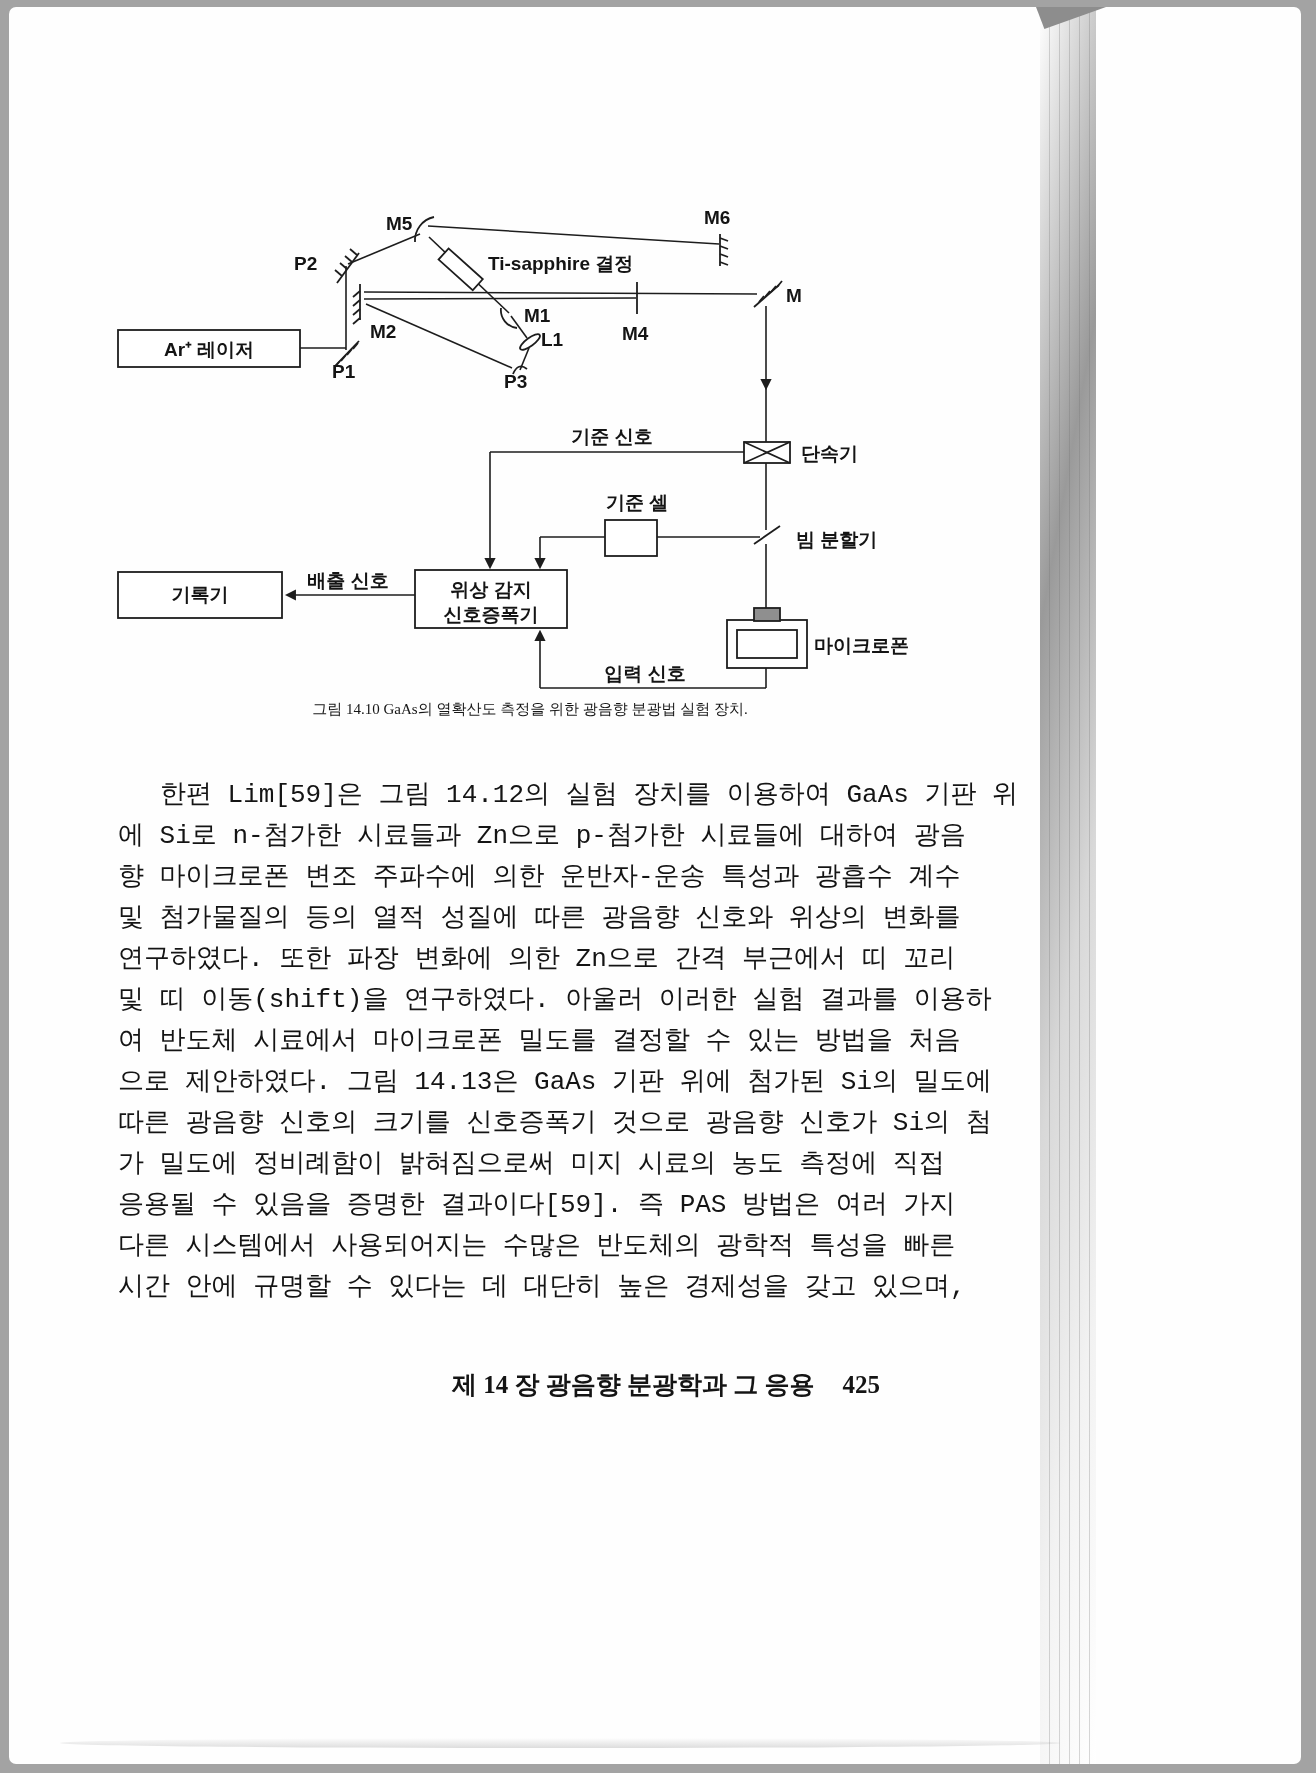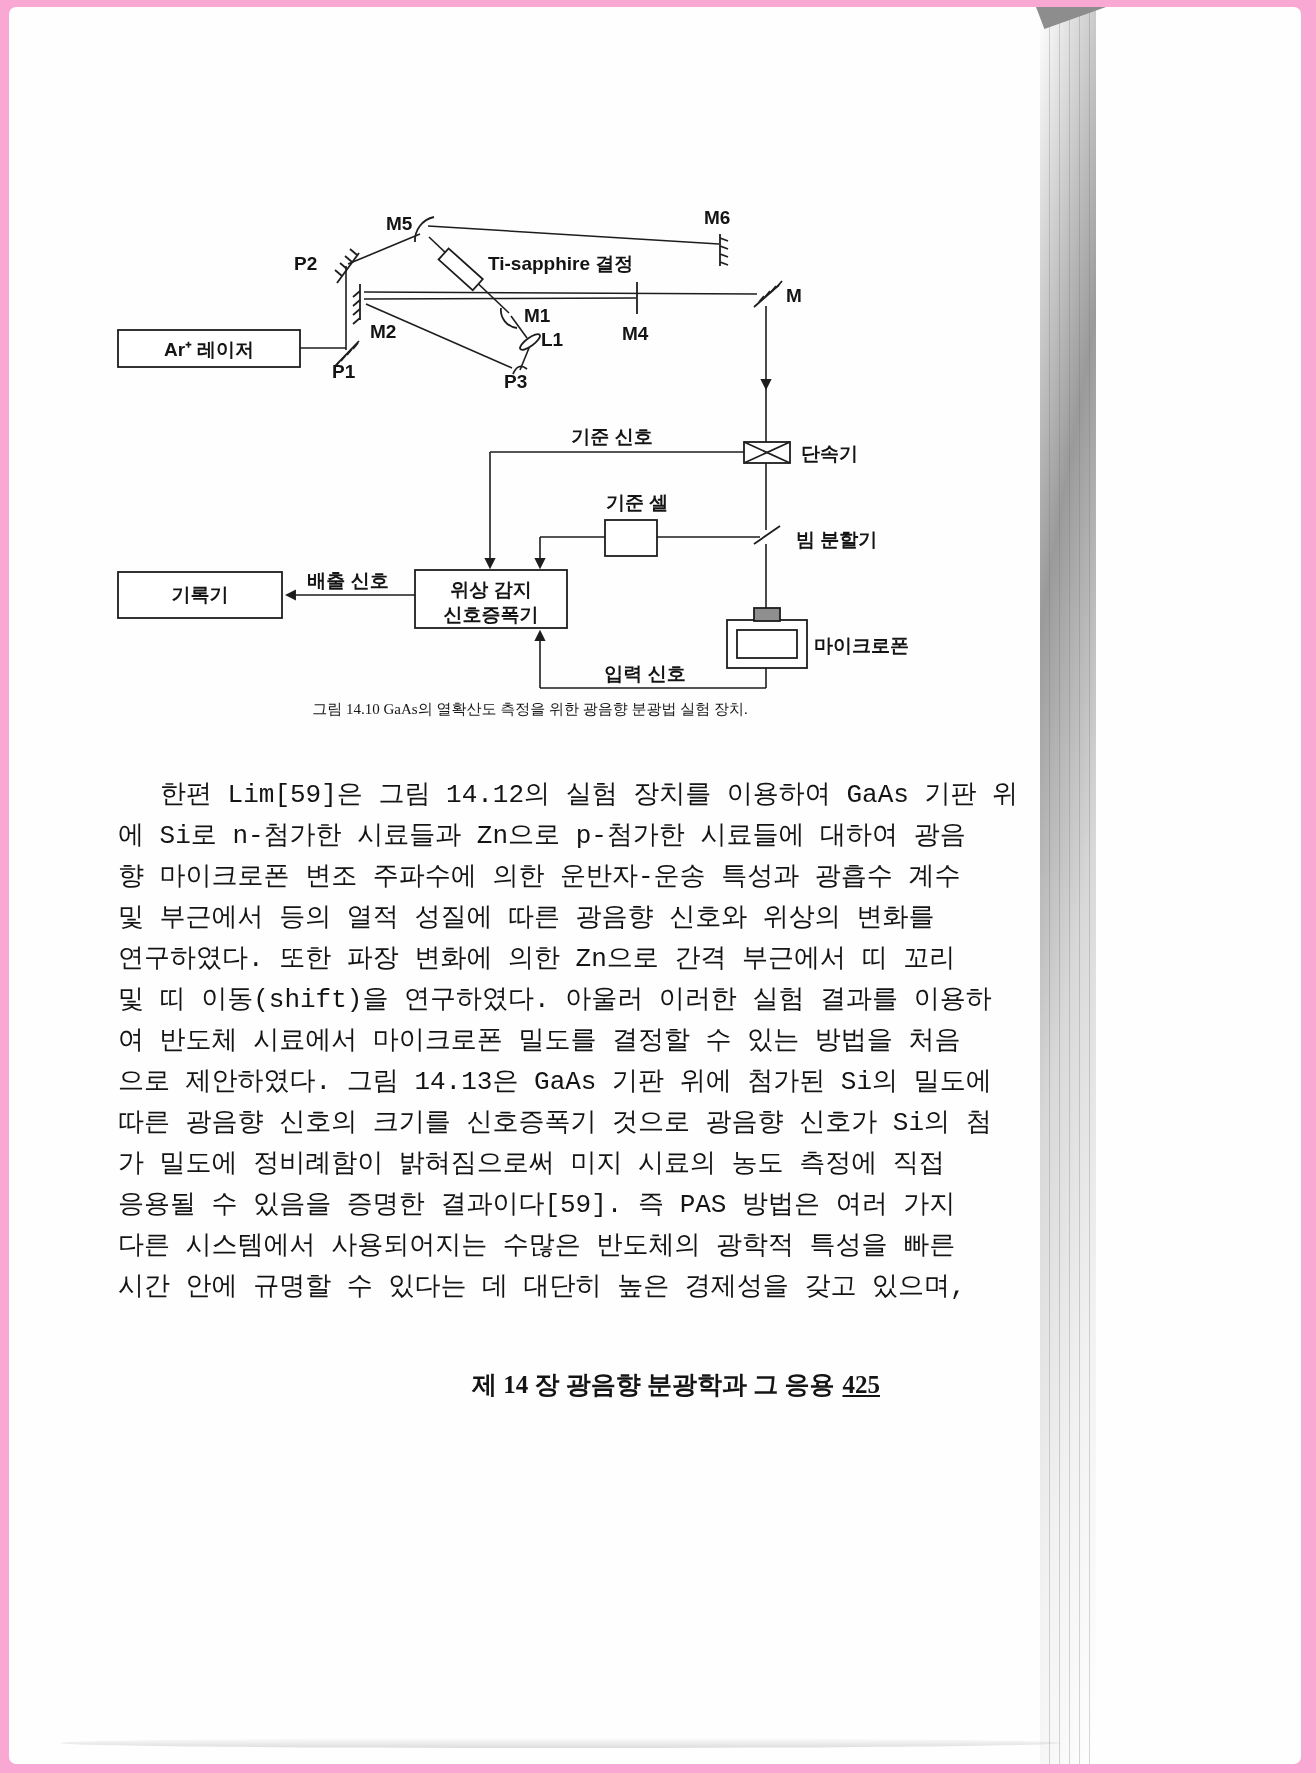--- a/index.html
+++ b/index.html
@@ -1,16 +1,16 @@
 <!DOCTYPE html>
 <html><head>
 <meta charset="utf-8">
 <style>
   html,body{margin:0;padding:0;}
-  .scan{position:relative;width:1316px;height:1773px;background:#f9a8d4;overflow:hidden;
+  .scan{position:relative;width:1316px;height:1773px;background:#a3a3a3;overflow:hidden;
         font-family:"Liberation Sans",sans-serif;}
   .page{position:absolute;left:9px;top:7px;width:1292px;height:1757px;background:#fefefe;
         border-radius:7px;z-index:1;}
   .fore-edge{position:absolute;left:1040px;top:7px;width:56px;height:1757px;z-index:2;
         background:linear-gradient(100deg,#ffffff 0%,#9a9a9a 30%,#d8d8d8 55%,#f2f2f2 78%,#ffffff 100%);}
   .fore-edge:after{content:"";position:absolute;inset:0;
         background:repeating-linear-gradient(90deg,transparent 0 9px,rgba(110,110,110,.28) 9px 10px);}
   .corner-sliver{position:absolute;left:1036px;top:7px;width:70px;height:22px;z-index:3;
         background:#8d8d8d;clip-path:polygon(0 0,100% 0,12% 100%);}
   .bottom-shadow{position:absolute;left:60px;top:1738px;width:1000px;height:10px;z-index:3;
@@ -18,21 +18,21 @@
   .diagram{position:absolute;left:0;top:180px;z-index:4;}
   .lbl{font-family:"Liberation Sans",sans-serif;font-size:19px;font-weight:600;fill:#141414;}
   .caption{position:absolute;left:100px;top:700px;width:860px;z-index:4;text-align:center;
         font-family:"Liberation Serif",serif;font-size:15px;color:#161616;}
   .body-text{position:absolute;left:118px;top:775px;width:792px;z-index:4;
         font-family:"Liberation Serif",serif;font-size:26px;line-height:41px;color:#141414;}
   .bodyline{text-align:justify;text-align-last:justify;white-space:nowrap;font-family:Liberation Mono, monospace;}
   .bodyline.indent{padding-left:42px;}
   .footer{position:absolute;left:118px;top:1368px;width:762px;z-index:4;text-align:right;
         font-family:"Liberation Serif",serif;font-size:25px;font-weight:700;color:#141414;}
-  .footer .pgnum{margin-left:8px;text-decoration:underline;}
+  .footer .pgnum{margin-left:28px;}
 </style>
 </head>
 <body>
 
 <div class="scan">
   <div class="page"></div>
   <div class="fore-edge"></div>
   <div class="corner-sliver"></div>
   <div class="bottom-shadow"></div>
 
@@ -162,21 +162,21 @@
     <text class="lbl" x="814" y="472">마이크로폰</text>
     <text class="lbl" x="645" y="500" text-anchor="middle">입력 신호</text>
   </svg>
 
   <div class="caption">그림 14.10 GaAs의 열확산도 측정을 위한 광음향 분광법 실험 장치.</div>
 
   <div class="body-text">
     <div class="bodyline indent">한편 Lim[59]은 그림 14.12의 실험 장치를 이용하여 GaAs 기판 위</div>
     <div class="bodyline">에 Si로 n-첨가한 시료들과 Zn으로 p-첨가한 시료들에 대하여 광음</div>
     <div class="bodyline">향 마이크로폰 변조 주파수에 의한 운반자-운송 특성과 광흡수 계수</div>
-    <div class="bodyline">및 부근에서 등의 열적 성질에 따른 광음향 신호와 위상의 변화를</div>
+    <div class="bodyline">및 첨가물질의 등의 열적 성질에 따른 광음향 신호와 위상의 변화를</div>
     <div class="bodyline">연구하였다. 또한 파장 변화에 의한 Zn으로 간격 부근에서 띠 꼬리</div>
     <div class="bodyline">및 띠 이동(shift)을 연구하였다. 아울러 이러한 실험 결과를 이용하</div>
     <div class="bodyline">여 반도체 시료에서 마이크로폰 밀도를 결정할 수 있는 방법을 처음</div>
     <div class="bodyline">으로 제안하였다. 그림 14.13은 GaAs 기판 위에 첨가된 Si의 밀도에</div>
     <div class="bodyline">따른 광음향 신호의 크기를 신호증폭기 것으로 광음향 신호가 Si의 첨</div>
     <div class="bodyline">가 밀도에 정비례함이 밝혀짐으로써 미지 시료의 농도 측정에 직접</div>
     <div class="bodyline">응용될 수 있음을 증명한 결과이다[59]. 즉 PAS 방법은 여러 가지</div>
     <div class="bodyline">다른 시스템에서 사용되어지는 수많은 반도체의 광학적 특성을 빠른</div>
     <div class="bodyline">시간 안에 규명할 수 있다는 데 대단히 높은 경제성을 갖고 있으며,</div>
   </div>

